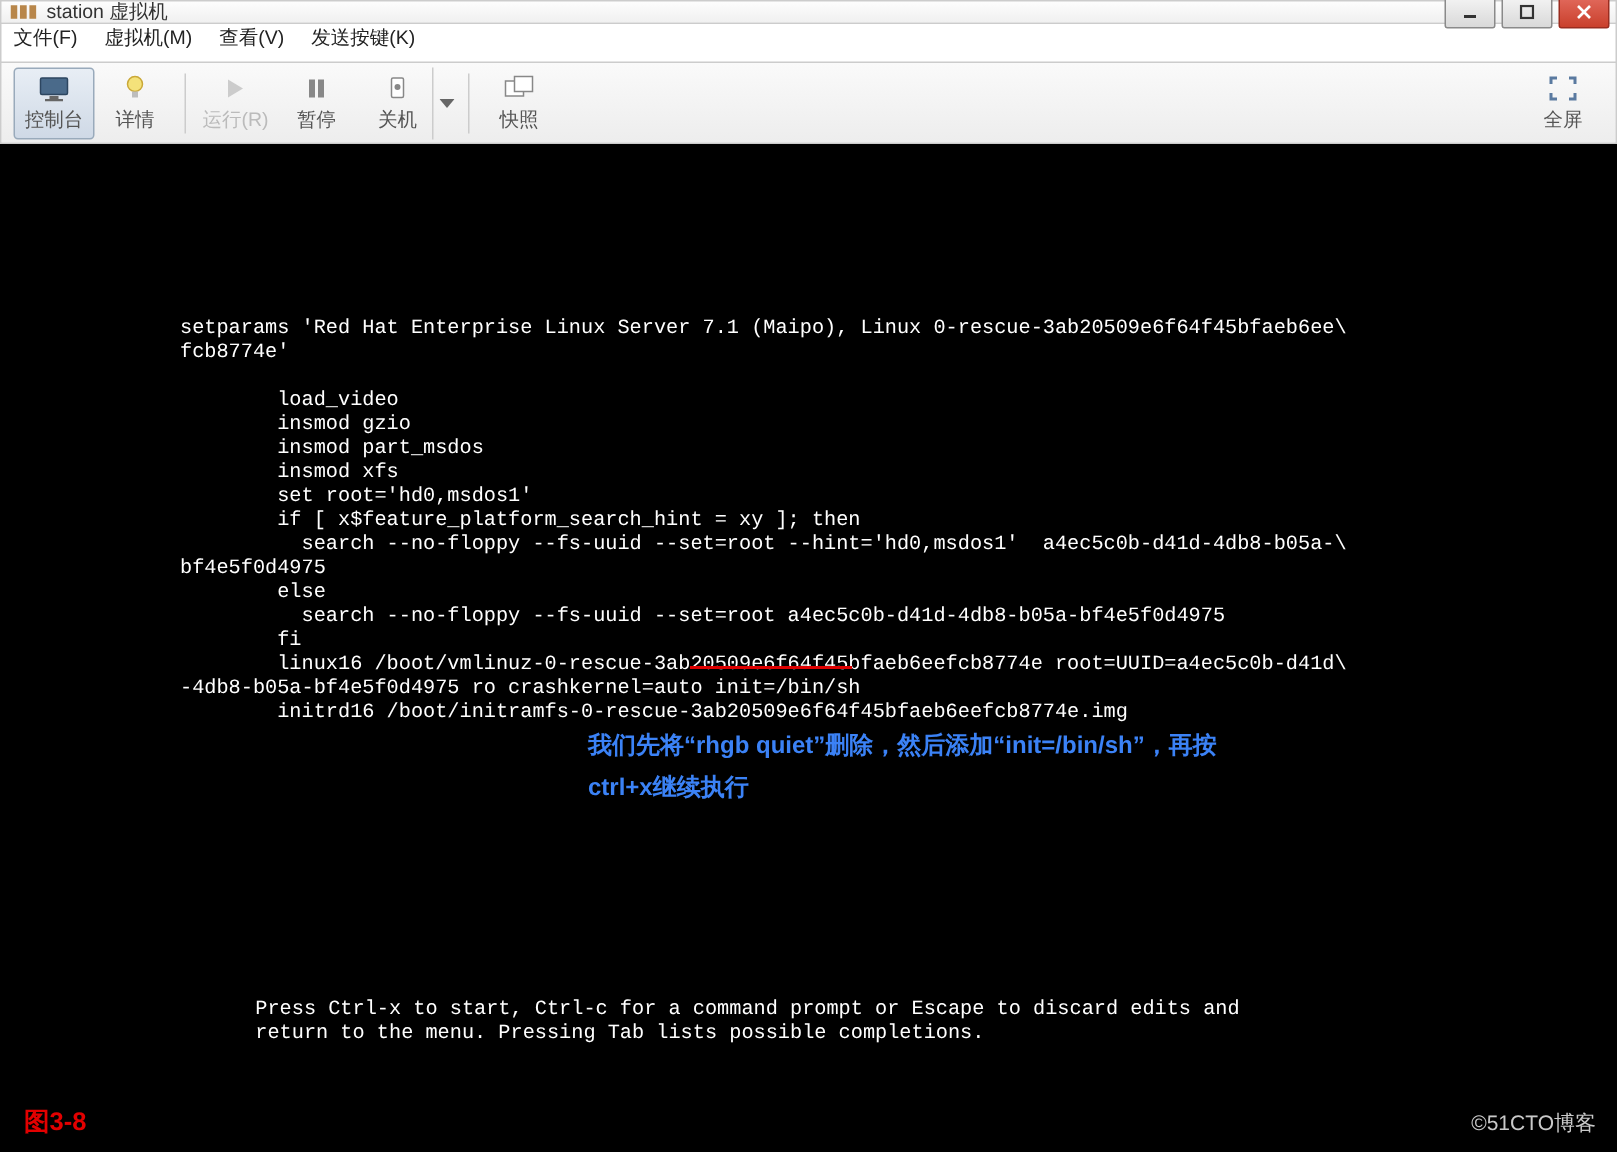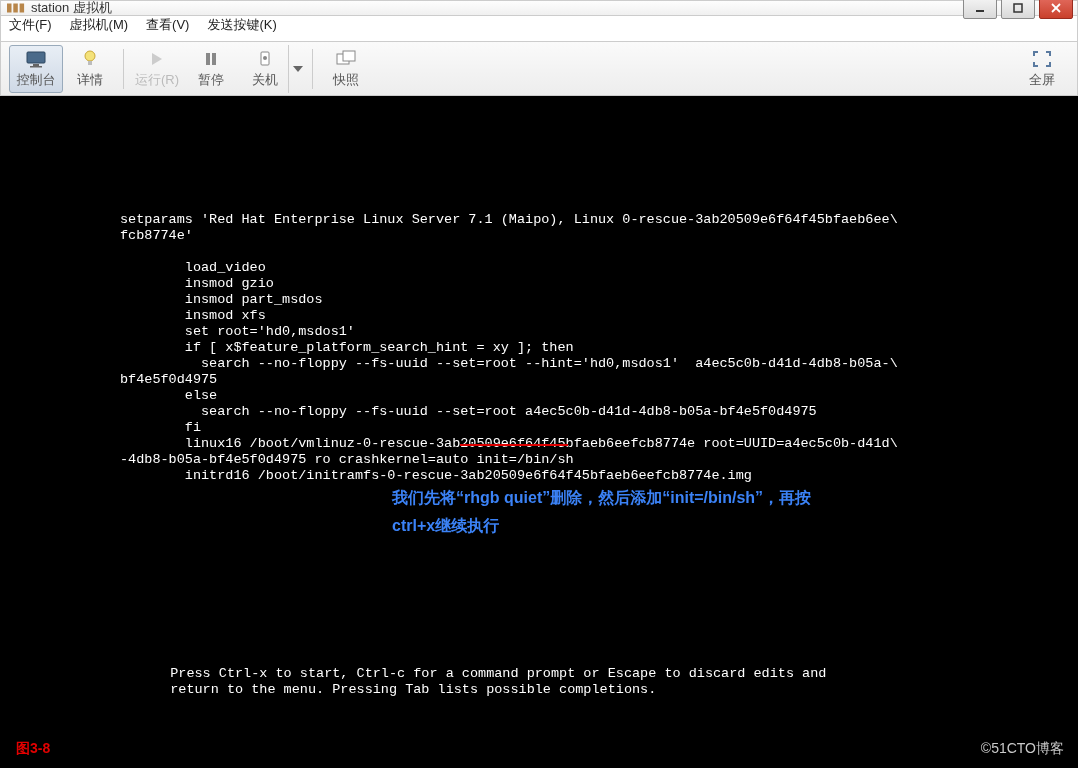--- a/index.html
+++ b/index.html
@@ -27,21 +27,21 @@
   .tool-sep { width: 1px; height: 40px; background: #ccc; margin: 0 6px; }
   .dropdown-arrow { width: 18px; height: 48px; display: flex; align-items: center; justify-content: center; border-left: 1px solid #ccc; margin-left: -4px; cursor: pointer; }
   .toolbar-spacer { flex: 1; }
   
   
   .vm { position: relative; background: #000; color: #fff; font-family: "Courier New", monospace; font-size: 13.5px; line-height: 16px; height: calc(780px - 28px - 26px - 54px); padding: 0; white-space: pre; overflow: hidden; }
   .vm-text { padding-top: 84px; padding-left: 120px; white-space: pre; }
   .underline { position: absolute; height: 2px; background: #d00; }
   .annot { position: absolute; color: #3b82f6; font-family: "Microsoft YaHei", Arial, sans-serif; font-weight: bold; font-size: 16px; white-space: normal; width: 620px; line-height: 28px; margin-left: 12px; }
   .footer-text { position: absolute; bottom: 70px; left: 154px; white-space: pre; }
-  .fig-label { position: absolute; bottom: 12px; left: 16px; color: #e20000; font-family: "Microsoft YaHei", Arial, sans-serif; font-weight: bold; font-size: 14px; }
+  .fig-label { position: absolute; bottom: 12px; left: 16px; color: #e20000; font-family: "Microsoft YaHei", Arial, sans-serif; font-weight: bold; font-size: 17px; }
   .watermark { position: absolute; bottom: 12px; right: 14px; color: #c9c9c9; font-family: "Microsoft YaHei", Arial, sans-serif; font-size: 14px; }
 </style>
 </head>
 <body>
 
 <div class="titlebar">
   <span class="app-icon">
     <svg viewBox="0 0 20 14">
         <rect x="0" y="2" width="5" height="10" fill="#b8864a"></rect>
         <rect x="7" y="2" width="5" height="10" fill="#b8864a"></rect>

